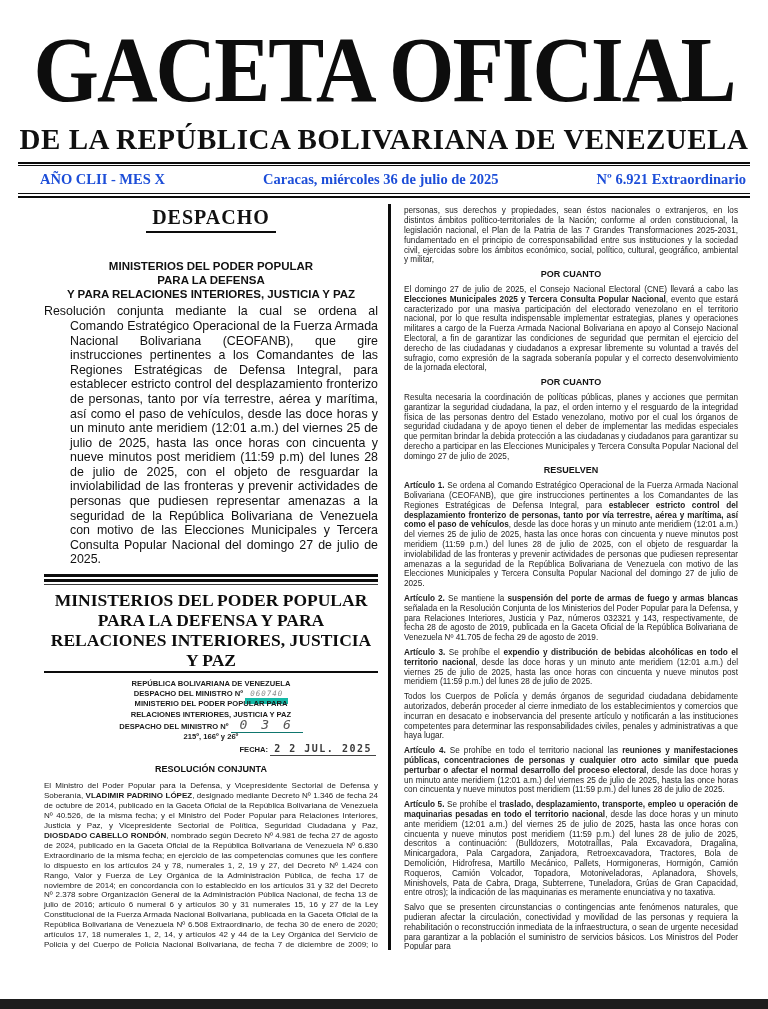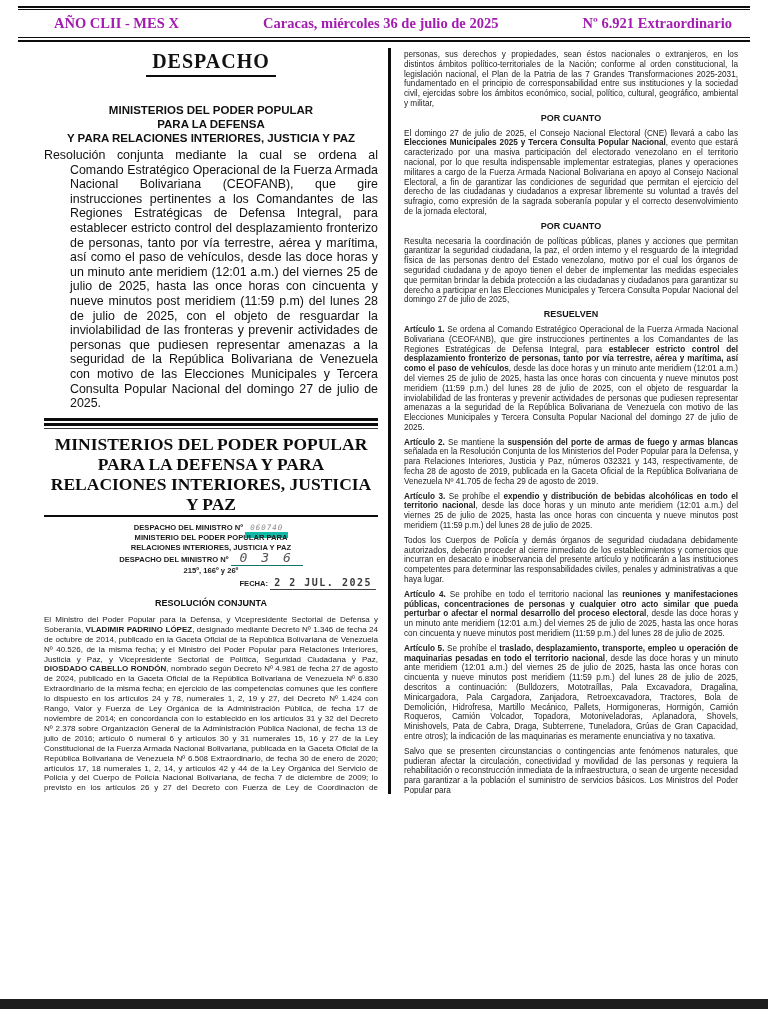--- a/index.html
+++ b/index.html
@@ -34,23 +34,23 @@
     letter-spacing: 0.5px;
     margin-top: 16px;
     color: #101010;
     white-space: nowrap;
   }
   
   .rule-double { margin: 0 18px; height: 5px; border-top: 2px solid #0c0c0c; border-bottom: 1px solid #0c0c0c; }
   .rule-double.below { border-top-width: 1px; border-bottom-width: 2px; }
   .info-bar {
     display: flex; justify-content: space-between; align-items: center;
-    margin: 0 28px; padding: 5px 8px 5px 26px;
+    margin: 0 14px; padding: 5px 8px 5px 26px;
     font-family: "Liberation Serif", serif;
-    font-weight: bold; font-size: 14.5px; color: #a21caf;
+    font-weight: bold; font-size: 14.5px; color: #1d4ed8;
   }
   .rule-top-info { margin: 6px 18px 0 18px; height: 4px; border-top: 2px solid #0c0c0c; border-bottom: 1px solid #0c0c0c; }
   
   .columns { display: flex; height: 752px; overflow: hidden; padding: 6px 30px 0 44px; }
   .col-left { width: 334px; }
   .col-divider { width: 3px; background: #0c0c0c; margin: 0 13px 0 10px; }
   .col-right { flex: 1; font-size: 8.2px; line-height: 9.8px; text-align: justify; color: #1c1c1c; padding-top: 2px; }
   .col-right p { margin-bottom: 5px; }
   
   .sumario-title { text-align: center; margin-top: 2px; margin-bottom: 26px; }
@@ -85,20 +85,24 @@
   .col-right .minor-heading { font-size: 9px; margin: 4px 0 5px 0; }
   b { font-weight: bold; }
   
   .bottom-strip { position: absolute; left: 0; right: 0; bottom: 0; height: 10px; background: #1d1d1d; }
 </style>
 </head>
 <body>
 
 <div class="page">
 
+  <header class="masthead">
+    <div class="gazette-title">GACETA OFICIAL</div>
+    <div class="gazette-subtitle">DE LA REPÚBLICA BOLIVARIANA DE VENEZUELA</div>
+  </header>
 
   <div class="rule-top-info"></div>
 
   <div class="info-bar">
     <span>AÑO CLII  -  MES X</span>
     <span>Caracas,  miércoles 36 de julio de 2025</span>
     <span>Nº 6.921 Extraordinario</span>
   </div>
 
   <div class="rule-double below"></div>
@@ -122,20 +126,21 @@
         <div class="thin"></div>
       </div>
 
       <h3 class="ministries-heading">
         <div>MINISTERIOS DEL PODER POPULAR</div>
         <div>PARA LA DEFENSA Y PARA</div>
         <div><span class="u">RELACIONES INTERIORES, JUSTICIA Y PAZ</span></div>
       </h3>
 
       <div class="letterhead">
+        <div>REPÚBLICA BOLIVARIANA DE VENEZUELA</div>
         <div>
           <span>DESPACHO DEL MINISTRO Nº </span><span class="hand-sm">060740</span>
         </div>
         <div>MINISTERIO DEL PODER POPULAR PARA</div>
         <div>RELACIONES INTERIORES, JUSTICIA Y PAZ</div>
         <div>
           <span>DESPACHO DEL MINISTRO Nº </span><span class="hand-lg">0 3 6</span>
         </div>
         <div>215º, 166º y 26º</div>
         <div class="fecha-row">

